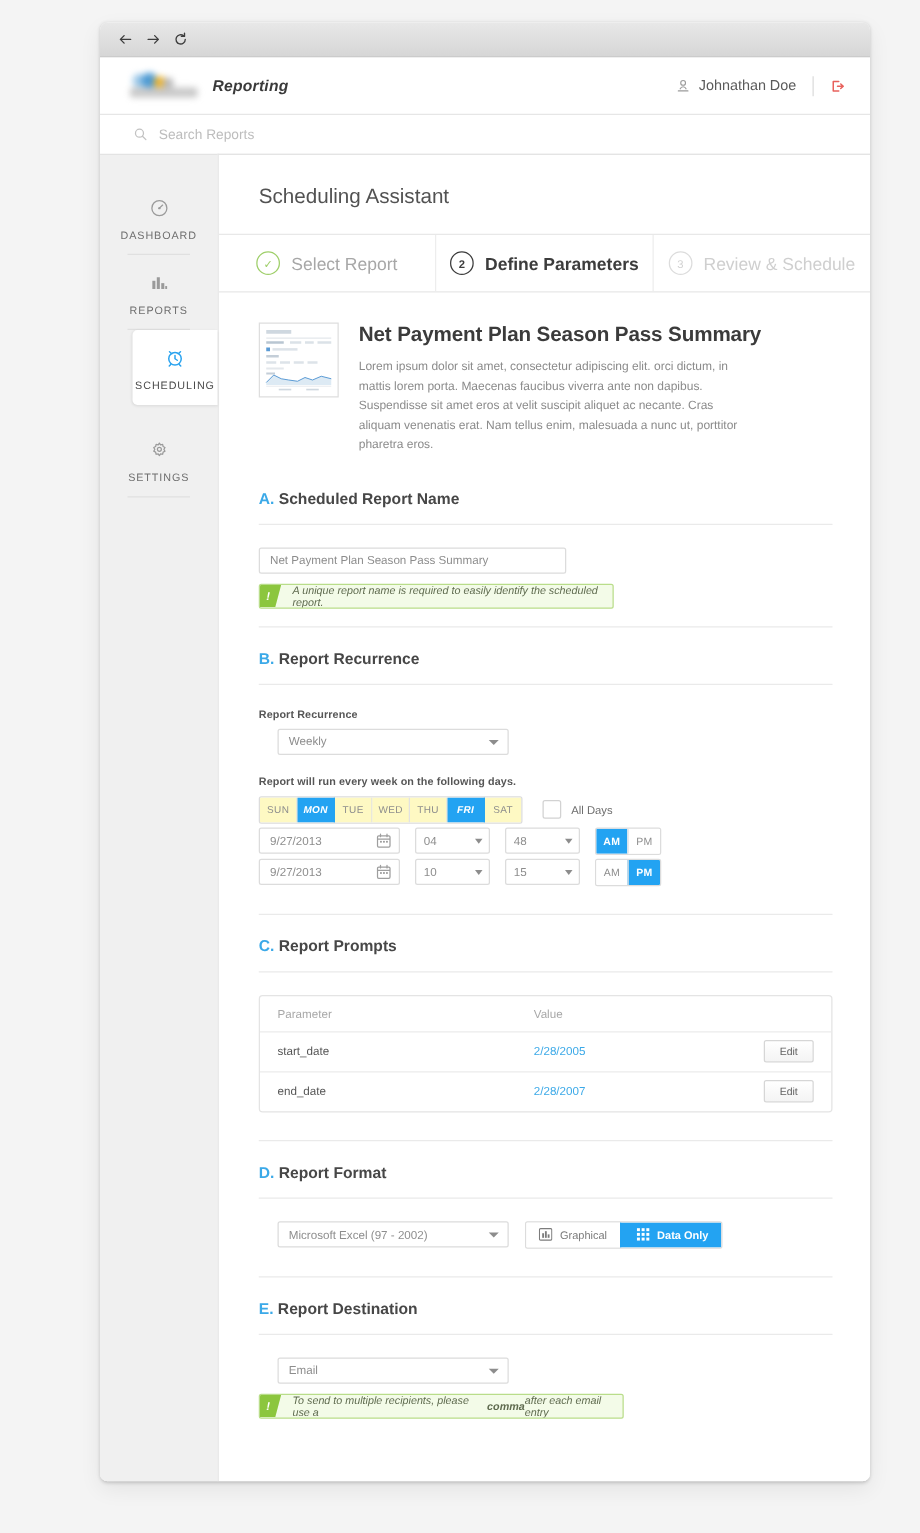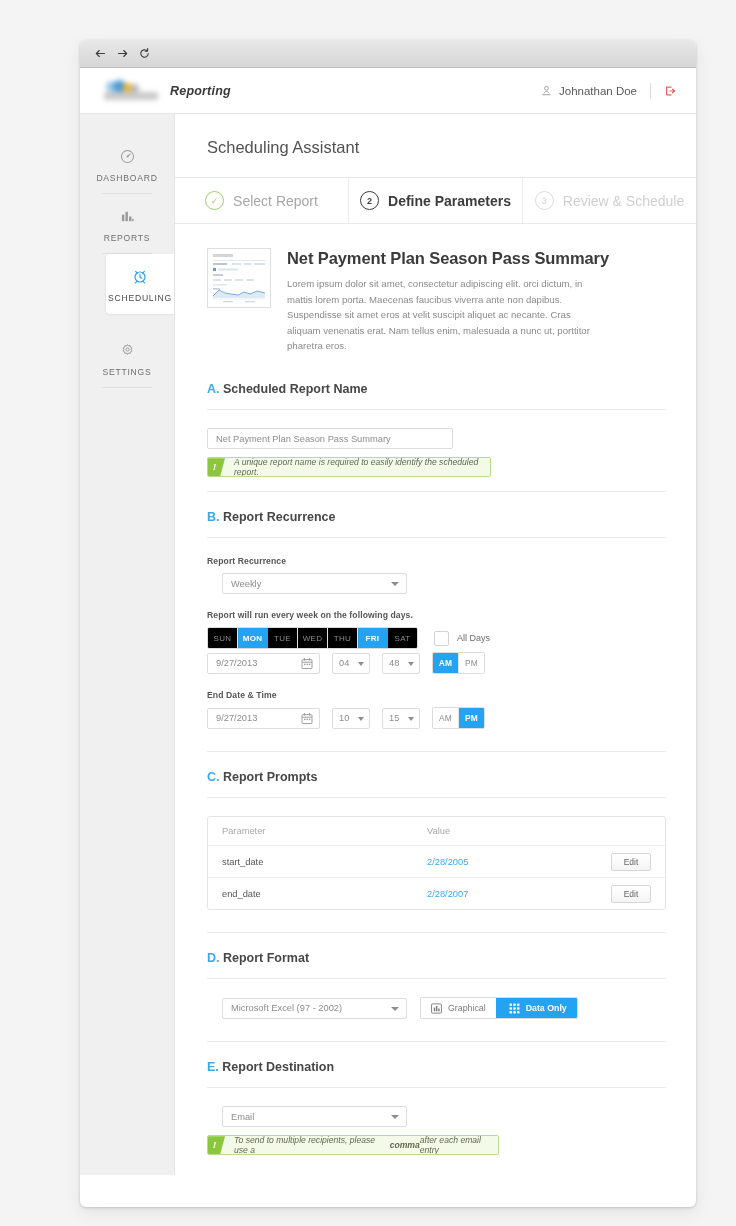--- a/index.html
+++ b/index.html
@@ -4,21 +4,21 @@
 <style>
   html,body{margin:0;padding:0;}
   body{
     width:736px;height:1226px;
     background:#f4f4f4;
     font-family:"Liberation Sans", sans-serif;
     -webkit-font-smoothing:antialiased;
     overflow:hidden;
   }
   .browser{
-    position:absolute;left:80px;top:40px;
+    position:absolute;left:80px;top:18px;
     width:616px;height:1167px;
     background:#ffffff;
     border-radius:6px;
     box-shadow:0 1px 3px rgba(0,0,0,.18), 0 6px 18px rgba(0,0,0,.07);
     overflow:hidden;
   }
   
   .chrome{
     height:28px;
     background:linear-gradient(#e8e8e8,#d6d6d6);
@@ -215,42 +215,42 @@
     width:0;height:0;margin-top:-1.5px;
     border-left:4px solid transparent;border-right:4px solid transparent;
     border-top:4.5px solid #8d8d8d;
   }
   
   .days-row{display:flex;align-items:center;margin-top:3px;}
   .days{display:flex;border:1px solid #dcdcdc;border-radius:2px;overflow:hidden;}
   .day{
     width:29px;height:20px;
     display:flex;align-items:center;justify-content:center;
-    font-size:8px;color:#8d8d8d;background:#000000;
+    font-size:8px;color:#8d8d8d;background:#fef9c3;
     border-right:1px solid #e2e2e2;cursor:default;letter-spacing:.3px;
   }
   .day:last-child{border-right:0;}
-  .day.on{background:#23a3f2;color:#fff;font-weight:bold;border-right-color:#23a3f2;}
+  .day.on{background:#23a3f2;color:#fff;font-weight:bold;border-right-color:#23a3f2;font-style:italic;}
   .chkwrap{display:flex;align-items:center;margin-left:16px;}
   .chk{
     width:13px;height:13px;border:1px solid #d2d2d2;border-radius:2px;
     background:#fff;margin-right:8px;cursor:default;
   }
   .chklbl{font-size:9px;color:#6d6d6d;}
   
   .dtrow{display:flex;align-items:center;margin-top:3px;}
   .dateinp{
     position:relative;width:113px;height:21px;
     border:1px solid #dcdcdc;border-radius:2px;background:#fff;
     display:flex;align-items:center;
     font-size:9.3px;color:#8d8d8d;padding:0 8px;box-sizing:border-box;
   }
   .dateinp .cal{position:absolute;right:6px;top:3px;color:#9e9e9e;}
   .minisel{
-    position:relative;width:38px;height:21px;
+    position:relative;width:60px;height:21px;
     border:1px solid #dcdcdc;border-radius:2px;background:#fff;
     display:flex;align-items:center;
     font-size:9.3px;color:#8d8d8d;padding:0 6px;box-sizing:border-box;
     margin-left:12px;cursor:default;
   }
   .minisel .car{
     position:absolute;right:5px;top:50%;width:0;height:0;margin-top:-1.5px;
     border-left:3.5px solid transparent;border-right:3.5px solid transparent;
     border-top:4px solid #8d8d8d;
   }
@@ -336,20 +336,29 @@
       <span class="head-div"></span>
       <span class="logout">
         <svg width="12" height="12" viewBox="0 0 12 12">
             <path d="M7 2.2H2.6v7.6H7" fill="none" stroke="#e8615c" stroke-width="1.2" stroke-linecap="round" stroke-linejoin="round"></path>
             <path d="M6 6h4.2M8.6 4.2L10.6 6 8.6 7.8" fill="none" stroke="#e8615c" stroke-width="1.2" stroke-linecap="round" stroke-linejoin="round"></path>
           </svg>
       </span>
     </div>
   </div>
 
+  <div class="searchbar">
+    <span class="sico">
+      <svg width="11" height="11" viewBox="0 0 12 12">
+          <circle cx="5" cy="5" r="3.5" fill="none" stroke="#c2c2c2" stroke-width="1.1"></circle>
+          <path d="M7.6 7.6L10.6 10.6" stroke="#c2c2c2" stroke-width="1.1" stroke-linecap="round"></path>
+        </svg>
+    </span>
+    <input placeholder="Search Reports" style="">
+  </div>
 
   <div class="appbody">
 
     <div class="sidebar">
 
       <div class="navitem">
         <span class="ico">
           <svg width="15" height="15" viewBox="0 0 16 16">
               <circle cx="8" cy="8" r="6.4" fill="none" stroke="#9a9a9a" stroke-width="1.1"></circle>
               <path d="M8 8l2.8-2.6" stroke="#9a9a9a" stroke-width="1.1" stroke-linecap="round"></path>
@@ -511,21 +520,20 @@
           <div class="minisel">
             <span>48</span>
             <span class="car"></span>
           </div>
           <div class="ampm">
             <div class="on">AM</div>
             <div>PM</div>
           </div>
         </div>
 
-        <div class="fld-lbl" style="margin-top:16px;">End Date &amp; Time</div>
         <div class="dtrow">
           <div class="dateinp">
             <span>9/27/2013</span>
             <span class="cal">
               <svg width="12" height="13" viewBox="0 0 12 13">
                   <rect x="1" y="2.6" width="10" height="9" rx="1" fill="none" stroke="#9e9e9e" stroke-width="1"></rect>
                   <path d="M1 5.2h10" stroke="#9e9e9e" stroke-width="1"></path>
                   <path d="M3.4 1.3v2M8.6 1.3v2" stroke="#9e9e9e" stroke-width="1" stroke-linecap="round"></path>
                   <rect x="3" y="6.7" width="1.5" height="1.4" fill="#9e9e9e"></rect>
                   <rect x="5.4" y="6.7" width="1.5" height="1.4" fill="#9e9e9e"></rect>

